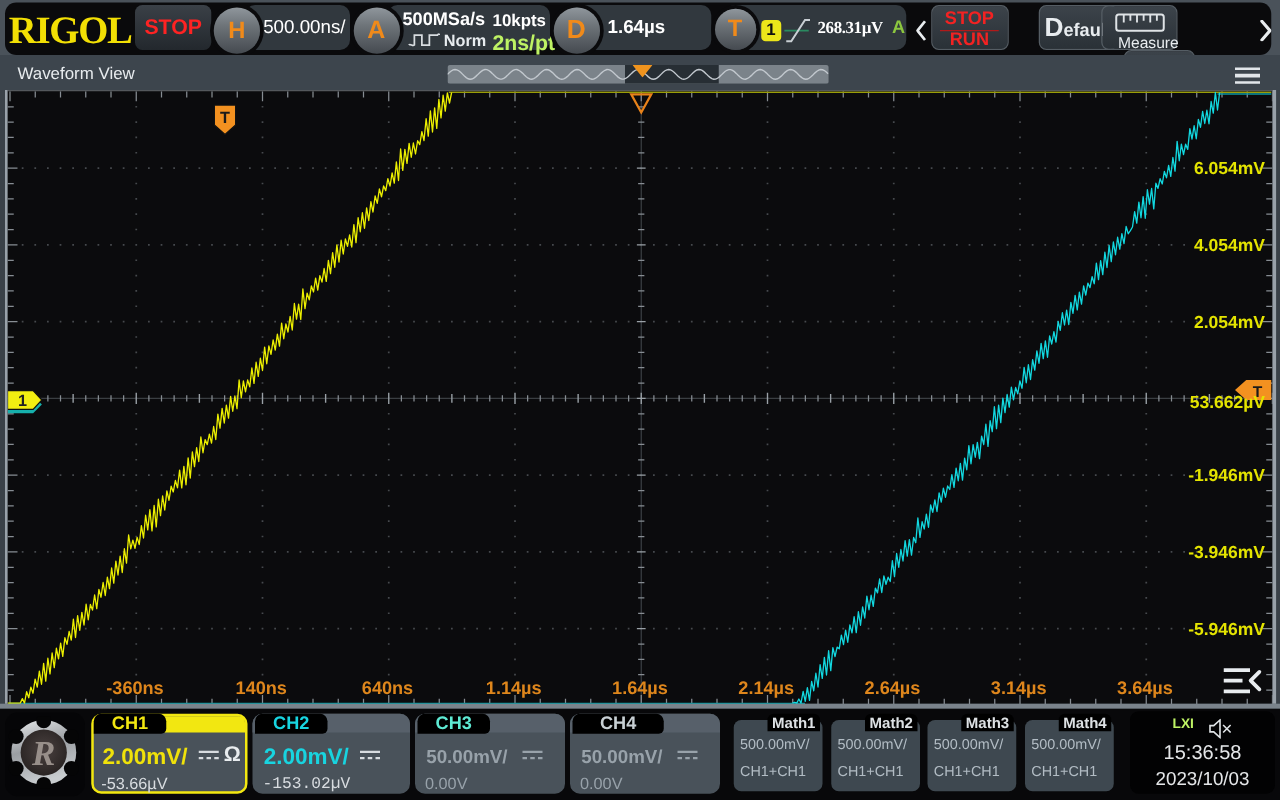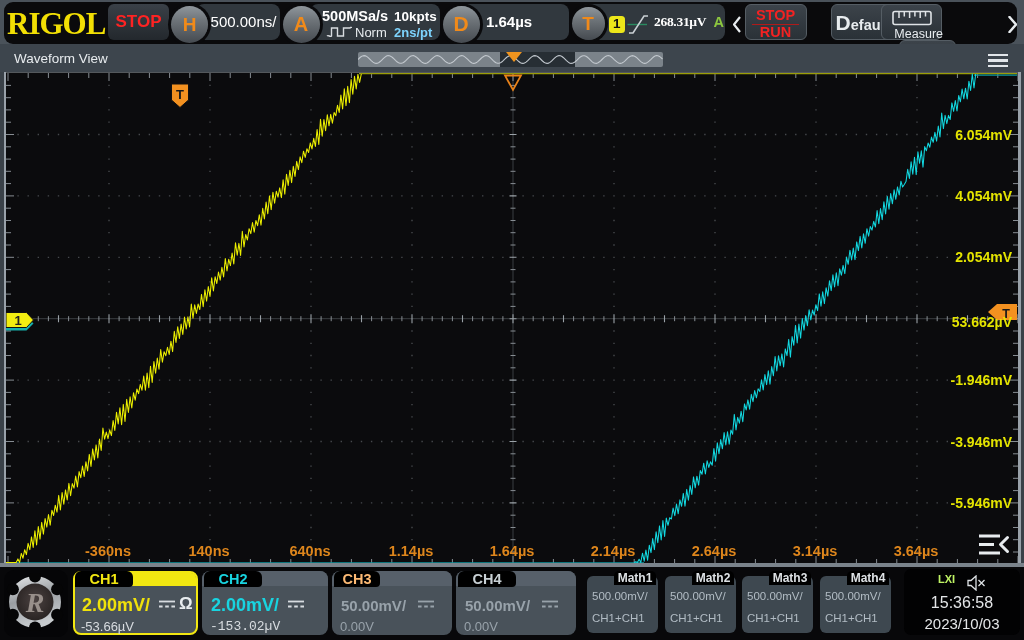--- a/index.html
+++ b/index.html
@@ -25,23 +25,23 @@
 <div class="panel" style="left:196px;width:84px;"></div>
 <div class="abs" style="left:207px;top:4px;width:73px;height:36px;color:#fff;font-weight:normal;font-size:15px;line-height:36px;text-align:center;">500.00ns/</div>
 <div class="circ" style="left:171px;top:5.5px;font-size:19px;line-height:37px;">H</div>
 <div class="panel" style="left:310px;width:130px;"></div>
 <div class="abs" style="left:322px;top:8px;width:70px;color:#fff;font-weight:bold;font-size:14.5px;">500MSa/s</div>
 <div class="abs" style="left:326px;top:25px;width:26px;height:14px;">
     <svg width="26" height="14" viewBox="0 0 26 14" style="position:absolute;left:0;top:0">
       <path d="M1 11c1.5-1.5 3 1.5 4.5 0V3h6v8h6V3h6.5c0 0 1.5-1.5 1.5 0" stroke="#d8dce0" stroke-width="1.4" fill="none"></path>
     </svg>
   </div>
-<div class="abs" style="left:355px;top:25px;color:#e8ecef;font-weight:normal;font-size:13px;">Norm</div>
+<div class="abs" style="left:355px;top:25px;color:#e8ecef;font-weight:bold;font-size:13px;">Norm</div>
 <div class="abs" style="left:394px;top:9px;color:#fff;font-weight:bold;font-size:13.5px;">10kpts</div>
-<div class="abs" style="left:394px;top:25px;color:#7dd3fc;font-weight:bold;font-size:13px;">2ns/pt</div>
+<div class="abs" style="left:394px;top:25px;color:#bef264;font-weight:bold;font-size:17px;">2ns/pt</div>
 <div class="circ" style="left:282.5px;top:5.5px;font-size:20px;line-height:37px;">A</div>
 <div class="panel" style="left:455px;width:114px;"></div>
 <div class="abs" style="left:486px;top:4px;color:#fff;font-weight:bold;font-size:15px;line-height:36px;">1.64µs</div>
 <div class="circ" style="left:442.5px;top:5.5px;font-size:21px;line-height:36px;">D</div>
 <div class="panel" style="left:580px;width:145px;"></div>
 <div class="abs" style="left:608.5px;top:16px;width:16.5px;height:16.5px;background:#ece61a;border-radius:3.5px;color:#111;font-weight:bold;font-size:13.5px;line-height:16.5px;text-align:center;">1</div>
 <div class="abs" style="left:627px;top:13px;width:26px;height:22px;">
     <svg width="26" height="22" viewBox="0 0 26 22" style="position:absolute;left:0;top:0">
       <path d="M0.5 11.5H20" stroke="#2a8a60" stroke-width="1.4" fill="none"></path>
       <path d="M2 20h4L17 3h4" stroke="#c9cfd4" stroke-width="1.6" fill="none"></path>
@@ -192,32 +192,32 @@
 <div class="abs" style="left:211px;top:595px;color:#18d4e0;font-weight:bold;font-size:18px;">2.00mV/</div>
 <div class="abs" style="left:287px;top:599px;width:18px;height:10px;">
     <svg width="18" height="10" viewBox="0 0 18 10" style="position:absolute;left:0;top:0">
       <path d="M1 2.5h16" stroke="#d8dce0" stroke-width="1.8"></path>
       <path d="M1 7.5h3.6M7.2 7.5h3.6M13.4 7.5h3.6" stroke="#d8dce0" stroke-width="1.8"></path>
     </svg>
   </div>
 <div class="abs" style="left:210px;top:619px;color:#d8dce0;font-size:13px;font-family:Liberation Mono, monospace;">-153.02µV</div>
 <div class="abs" style="left:332px;top:570.5px;width:120px;height:64px;background:#49525a;border-radius:8px;"></div>
 <div class="abs" style="left:332px;top:570.5px;width:120px;height:15px;background:#57606a;border-radius:8px 8px 0 0;"></div>
-<div class="tab" style="left:334px;top:570.5px;width:46px;height:16px;border-radius:6px 6px 4px 0;color:#fdba74;font-size:14.5px;line-height:16px;">CH3</div>
+<div class="tab" style="left:334px;top:570.5px;width:58px;height:16px;border-radius:6px 6px 4px 0;color:#5eead4;font-size:14.5px;line-height:16px;">CH3</div>
 <div class="abs" style="left:341px;top:596.5px;color:#98a2aa;font-weight:bold;font-size:15px;">50.00mV/</div>
 <div class="abs" style="left:417px;top:599px;width:18px;height:10px;">
     <svg width="18" height="10" viewBox="0 0 18 10" style="position:absolute;left:0;top:0">
       <path d="M1 2.5h16" stroke="#98a2aa" stroke-width="1.8"></path>
       <path d="M1 7.5h3.6M7.2 7.5h3.6M13.4 7.5h3.6" stroke="#98a2aa" stroke-width="1.8"></path>
     </svg>
   </div>
 <div class="abs" style="left:340px;top:619px;color:#98a2aa;font-size:13px;">0.00V</div>
 <div class="abs" style="left:456px;top:570.5px;width:120px;height:64px;background:#49525a;border-radius:8px;"></div>
 <div class="abs" style="left:456px;top:570.5px;width:120px;height:15px;background:#57606a;border-radius:8px 8px 0 0;"></div>
-<div class="tab" style="left:458px;top:570.5px;width:58px;height:16px;border-radius:6px 6px 4px 0;color:#c8d0d4;font-size:14.5px;line-height:16px;">CH4</div>
+<div class="tab" style="left:458px;top:570.5px;width:73px;height:16px;border-radius:6px 6px 4px 0;color:#c8d0d4;font-size:14.5px;line-height:16px;">CH4</div>
 <div class="abs" style="left:465px;top:596.5px;color:#98a2aa;font-weight:bold;font-size:15px;">50.00mV/</div>
 <div class="abs" style="left:541px;top:599px;width:18px;height:10px;">
     <svg width="18" height="10" viewBox="0 0 18 10" style="position:absolute;left:0;top:0">
       <path d="M1 2.5h16" stroke="#98a2aa" stroke-width="1.8"></path>
       <path d="M1 7.5h3.6M7.2 7.5h3.6M13.4 7.5h3.6" stroke="#98a2aa" stroke-width="1.8"></path>
     </svg>
   </div>
 <div class="abs" style="left:464px;top:619px;color:#98a2aa;font-size:13px;">0.00V</div>
 <div class="abs" style="left:587px;top:576px;width:71px;height:57px;background:#3f8;background:#3e4850;border-radius:6px;"></div>
 <div class="tab" style="left:614px;top:571px;width:42px;height:14px;border-radius:5px 5px 0 0;color:#dde1e4;font-size:12px;line-height:14px;">Math1</div>

